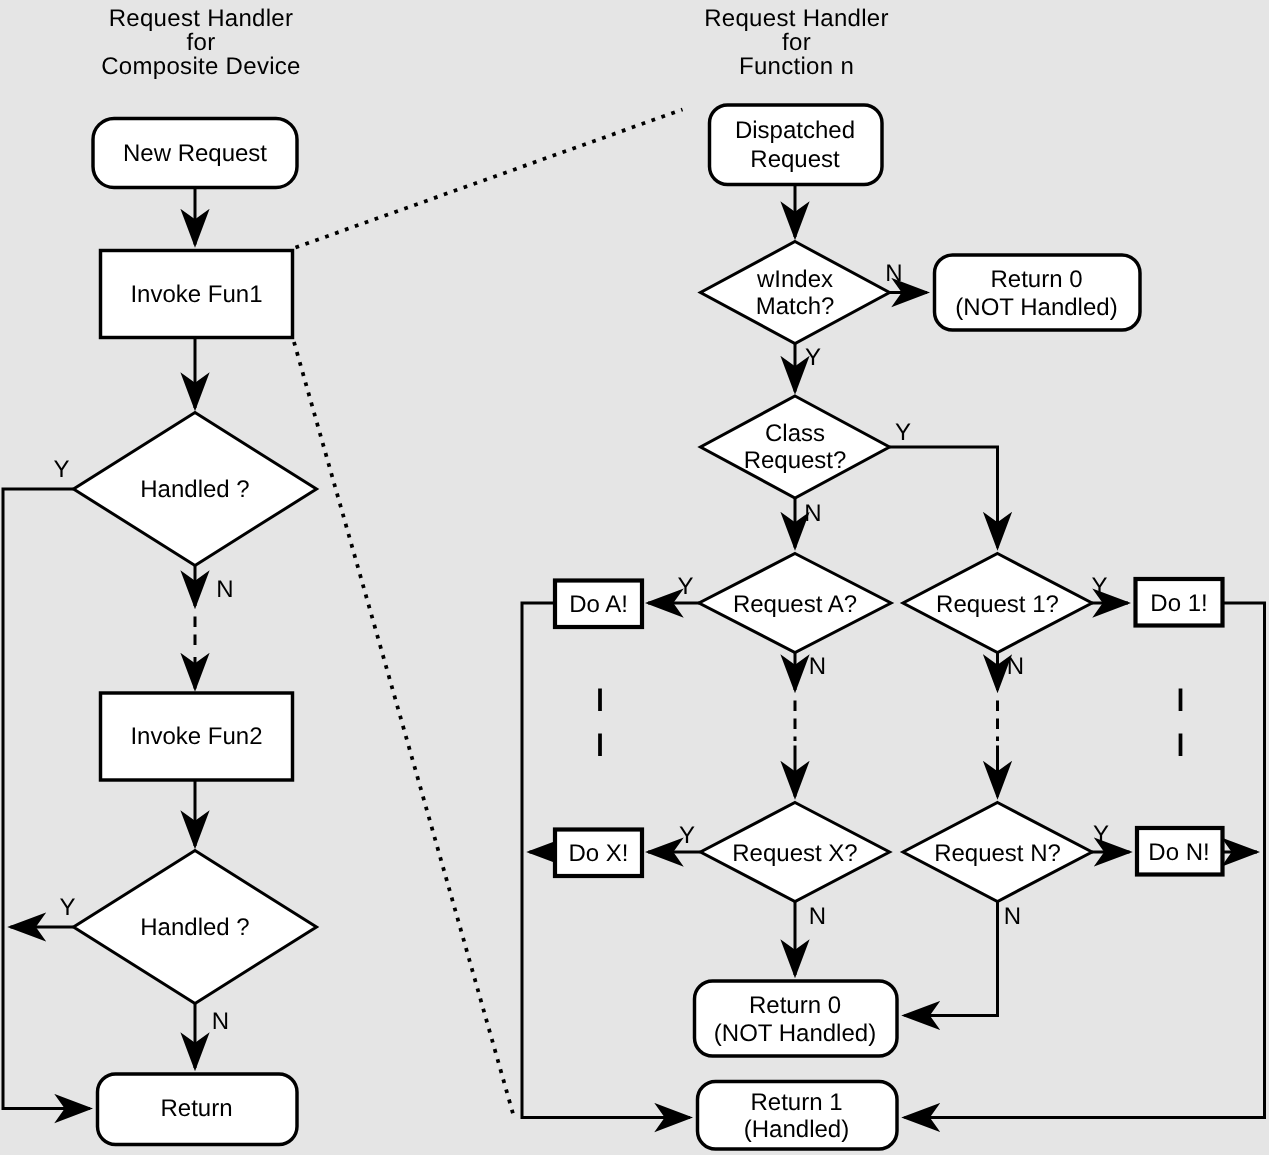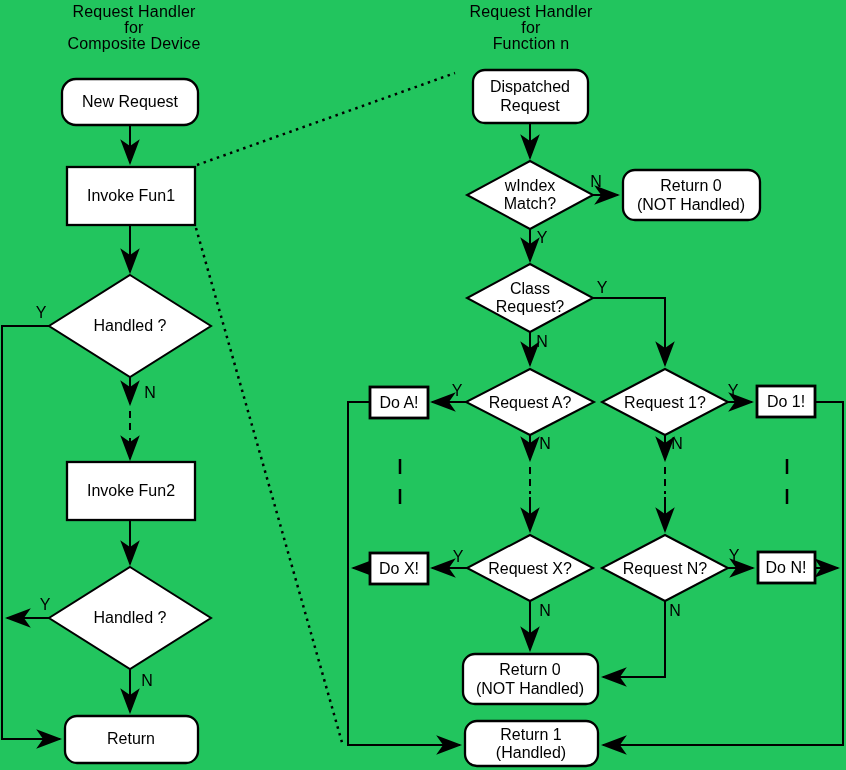--- a/index.html
+++ b/index.html
@@ -3,21 +3,21 @@
 <meta charset="utf-8">
 <style>
   html, body {
     margin: 0;
     padding: 0;
     background: #ffffff;
   }
   #canvas-wrap {
     width: 846px;
     height: 770px;
-    background: #22c55e;
+    background: #e5e5e5;
     position: relative;
   }
   svg {
     display: block;
   }
   svg text {
     font-family: "Liberation Sans", "DejaVu Sans", sans-serif;
     font-size: 16px;
     fill: #000000;
     text-anchor: middle;

